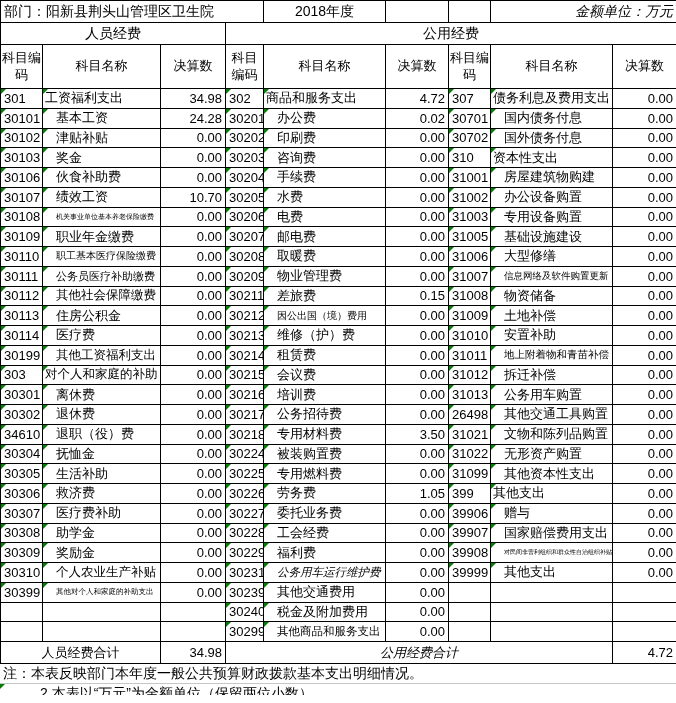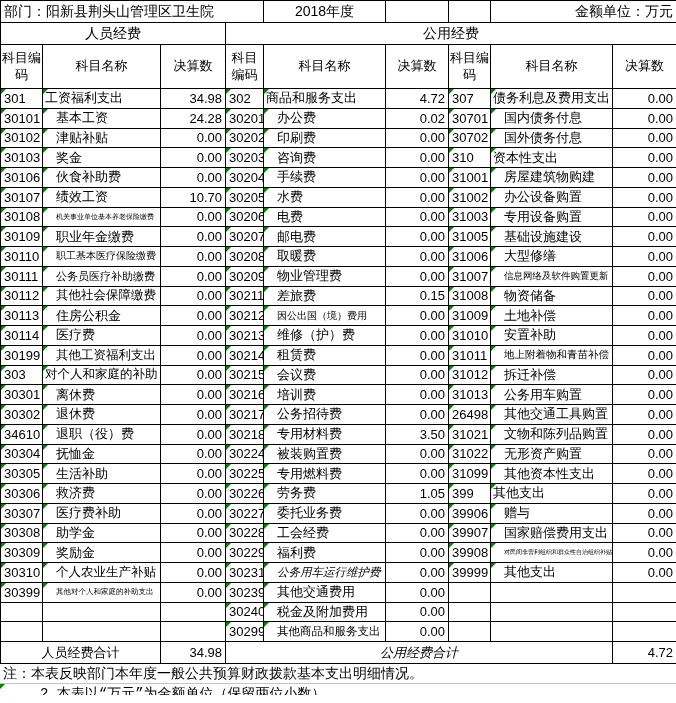--- a/index.html
+++ b/index.html
@@ -11,33 +11,33 @@
         display:flex;align-items:center;font-size:13px;overflow:hidden;background:#fff;}
   .toprow .cell{height:22px;font-size:14px;}
   .secrow .cell{height:22px;font-size:14px;justify-content:center;}
   .headrow .cell{height:44px;justify-content:center;text-align:center;line-height:1.3;}
   .rows .cell{height:19.75px;}
   .totrow .cell{height:22px;}
   .left{justify-content:flex-start;padding-left:3px;}
   .right{justify-content:flex-end;padding-right:3px;}
   .center{justify-content:center;}
   .sp14{grid-column:1/5;}
-  .sp89{grid-column:8/10;}
+  .sp89{grid-column:8/10;font-style:italic;}
   .sp13{grid-column:1/4;}
   .sp49{grid-column:4/10;}
   .sp12{grid-column:1/3;}
   .sp48{grid-column:4/9;font-style:italic;}
   .c-code{padding-left:3px;}
   .c-name{padding-left:2px;}
   .c-name.indent{padding-left:13px;}
   .c-value{justify-content:flex-end;padding-right:3px;}
   .txt{display:inline-block;white-space:nowrap;}
   .tri{position:absolute;top:0;left:0;width:0;height:0;
        border-top:5px solid #008000;border-right:5px solid transparent;}
-  .notes{width:676px;font-family:Liberation Mono, monospace;}
+  .notes{width:676px;}
   .note{position:relative;box-sizing:border-box;height:20px;display:flex;align-items:center;
         font-size:14px;border-bottom:1px solid #c6c6c6;white-space:nowrap;overflow:hidden;}
   .note1{padding-left:3px;}
   .note2{padding-left:40px;}
 </style>
 </head>
 <body>
 
 <div class="sheet">
   <div class="tbl">

